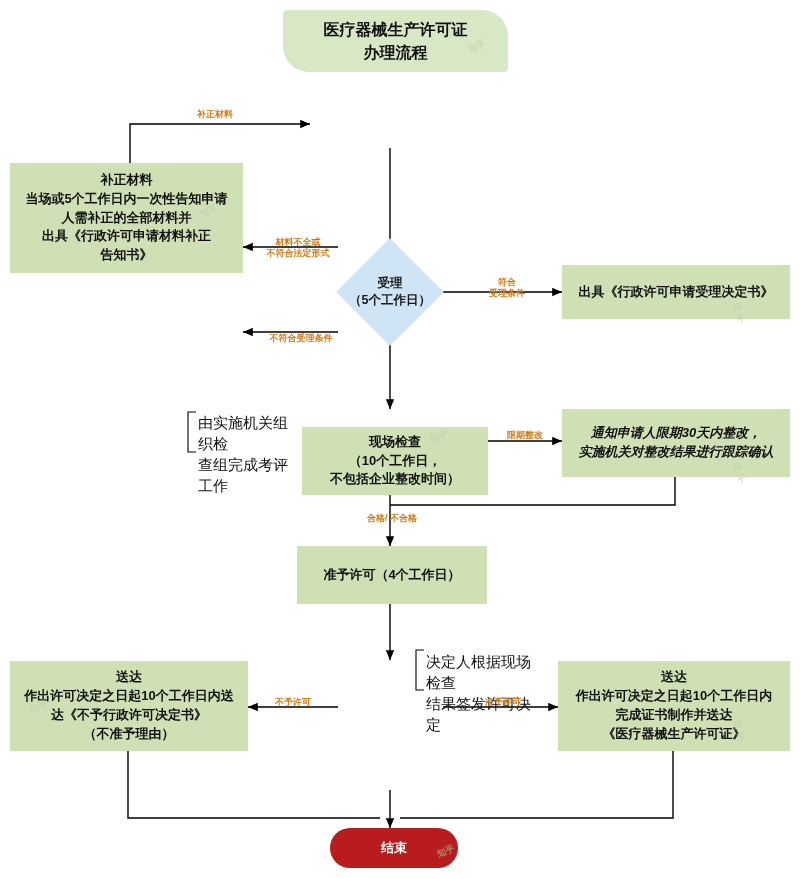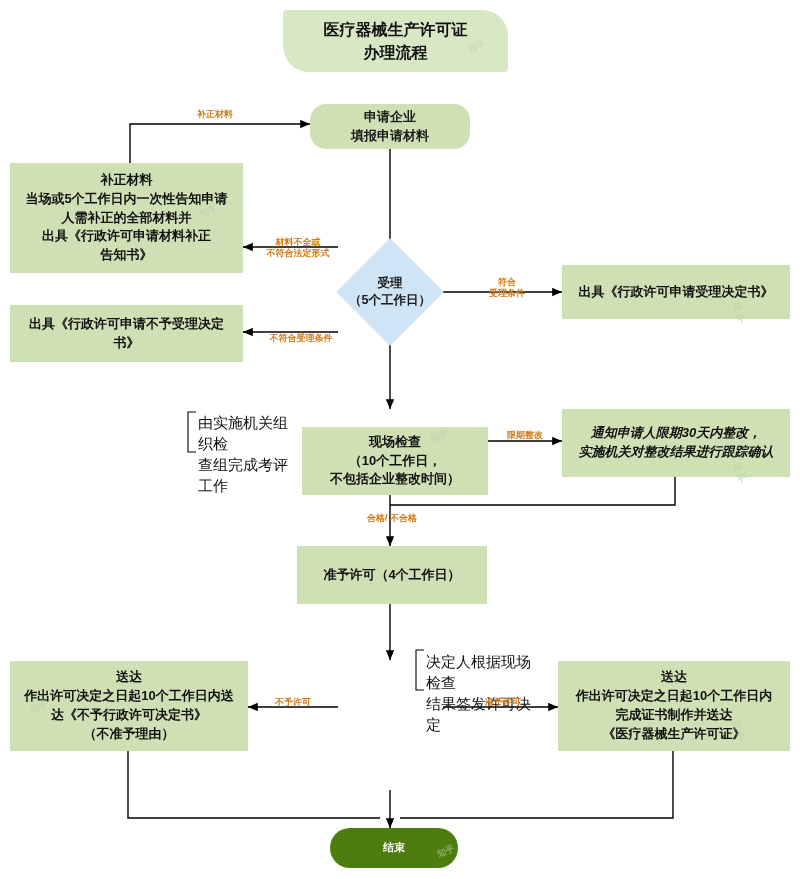--- a/index.html
+++ b/index.html
@@ -33,24 +33,24 @@
     color:#111;
     font-size:16px;
     border-radius:4px 26px 4px 26px;
   }
   .rounded{
     background:#cfe0b4;
     border-radius:16px;
     font-size:13px;
   }
   .endnode{
-    background:#4d7c0f;
+    background:#b91c1c;
     color:#ffffff;
     border-radius:20px;
-    font-size:11px;
+    font-size:13px;
     font-weight:bold;
   }
   .diamond-wrap{position:absolute;}
   .diamond{
     position:absolute;left:0;top:0;width:100%;height:100%;
     background:#cfe4f5;
     transform:rotate(45deg);
   }
   .diamond-label{
     position:absolute;left:0;top:0;width:100%;height:100%;
@@ -132,39 +132,35 @@
       <line x1="390" y1="790" x2="390" y2="828" marker-end="url(#arrow)"></line>
 
       <path d="M196,412 L188,412 L188,452 L196,452" stroke-width="1.1"></path>
       <path d="M424,650 L416,650 L416,690 L424,690" stroke-width="1.1"></path>
     </g>
   </svg>
 
   <div class="node title" style="left:283px;top:10px;width:225px;height:62px;">医疗器械生产许可证
 办理流程</div>
 
-  <div class="node rounded" style="left:310px;top:104px;width:160px;height:45px;">申请企业
-填报申请材料</div>
 
   <div class="node green" style="left:10px;top:163px;width:233px;height:110px;">补正材料
 当场或5个工作日内一次性告知申请
 人需补正的全部材料并
 出具《行政许可申请材料补正
 告知书》</div>
 
   <div class="diamond-wrap" style="left:352px;top:254px;width:76px;height:76px;">
     <div class="diamond"></div>
     <div class="diamond-label" style="left:-40px;width:156px;">受理
 （5个工作日）</div>
   </div>
 
   <div class="node green" style="left:562px;top:265px;width:228px;height:54px;">出具《行政许可申请受理决定书》</div>
 
-  <div class="node green" style="left:10px;top:305px;width:233px;height:57px;">出具《行政许可申请不予受理决定
-书》</div>
 
   <div class="node green" style="left:302px;top:427px;width:186px;height:68px;">现场检查
 （10个工作日，
 不包括企业整改时间）</div>
 
   <div class="node green" style="left:562px;top:409px;width:228px;height:68px;font-style:italic;">通知申请人限期30天内整改，
 实施机关对整改结果进行跟踪确认</div>
 
   <div class="node green" style="left:297px;top:546px;width:190px;height:58px;">准予许可（4个工作日）</div>
 

